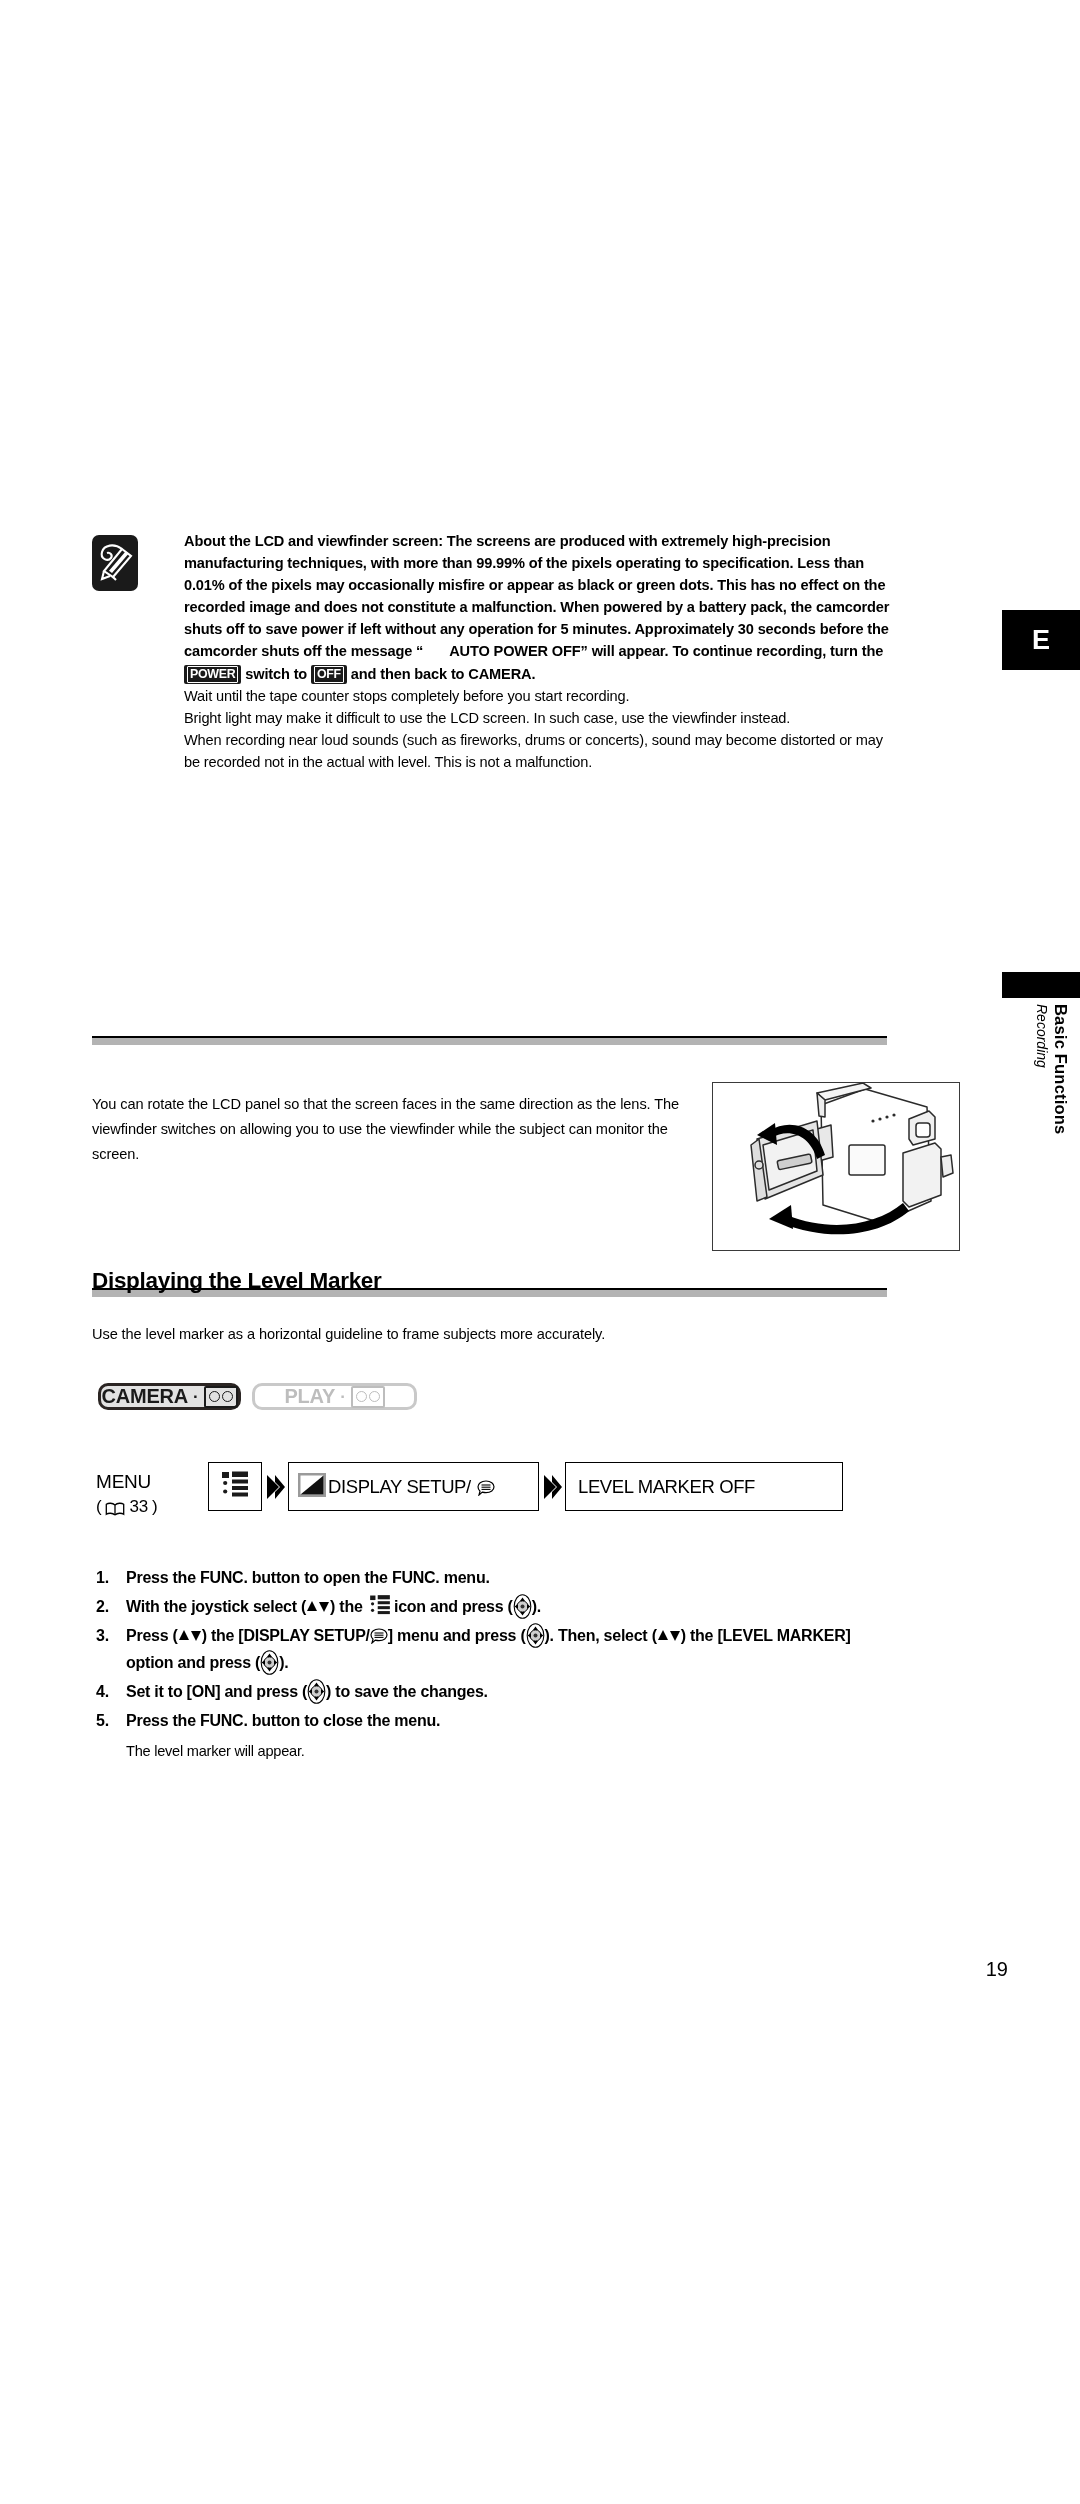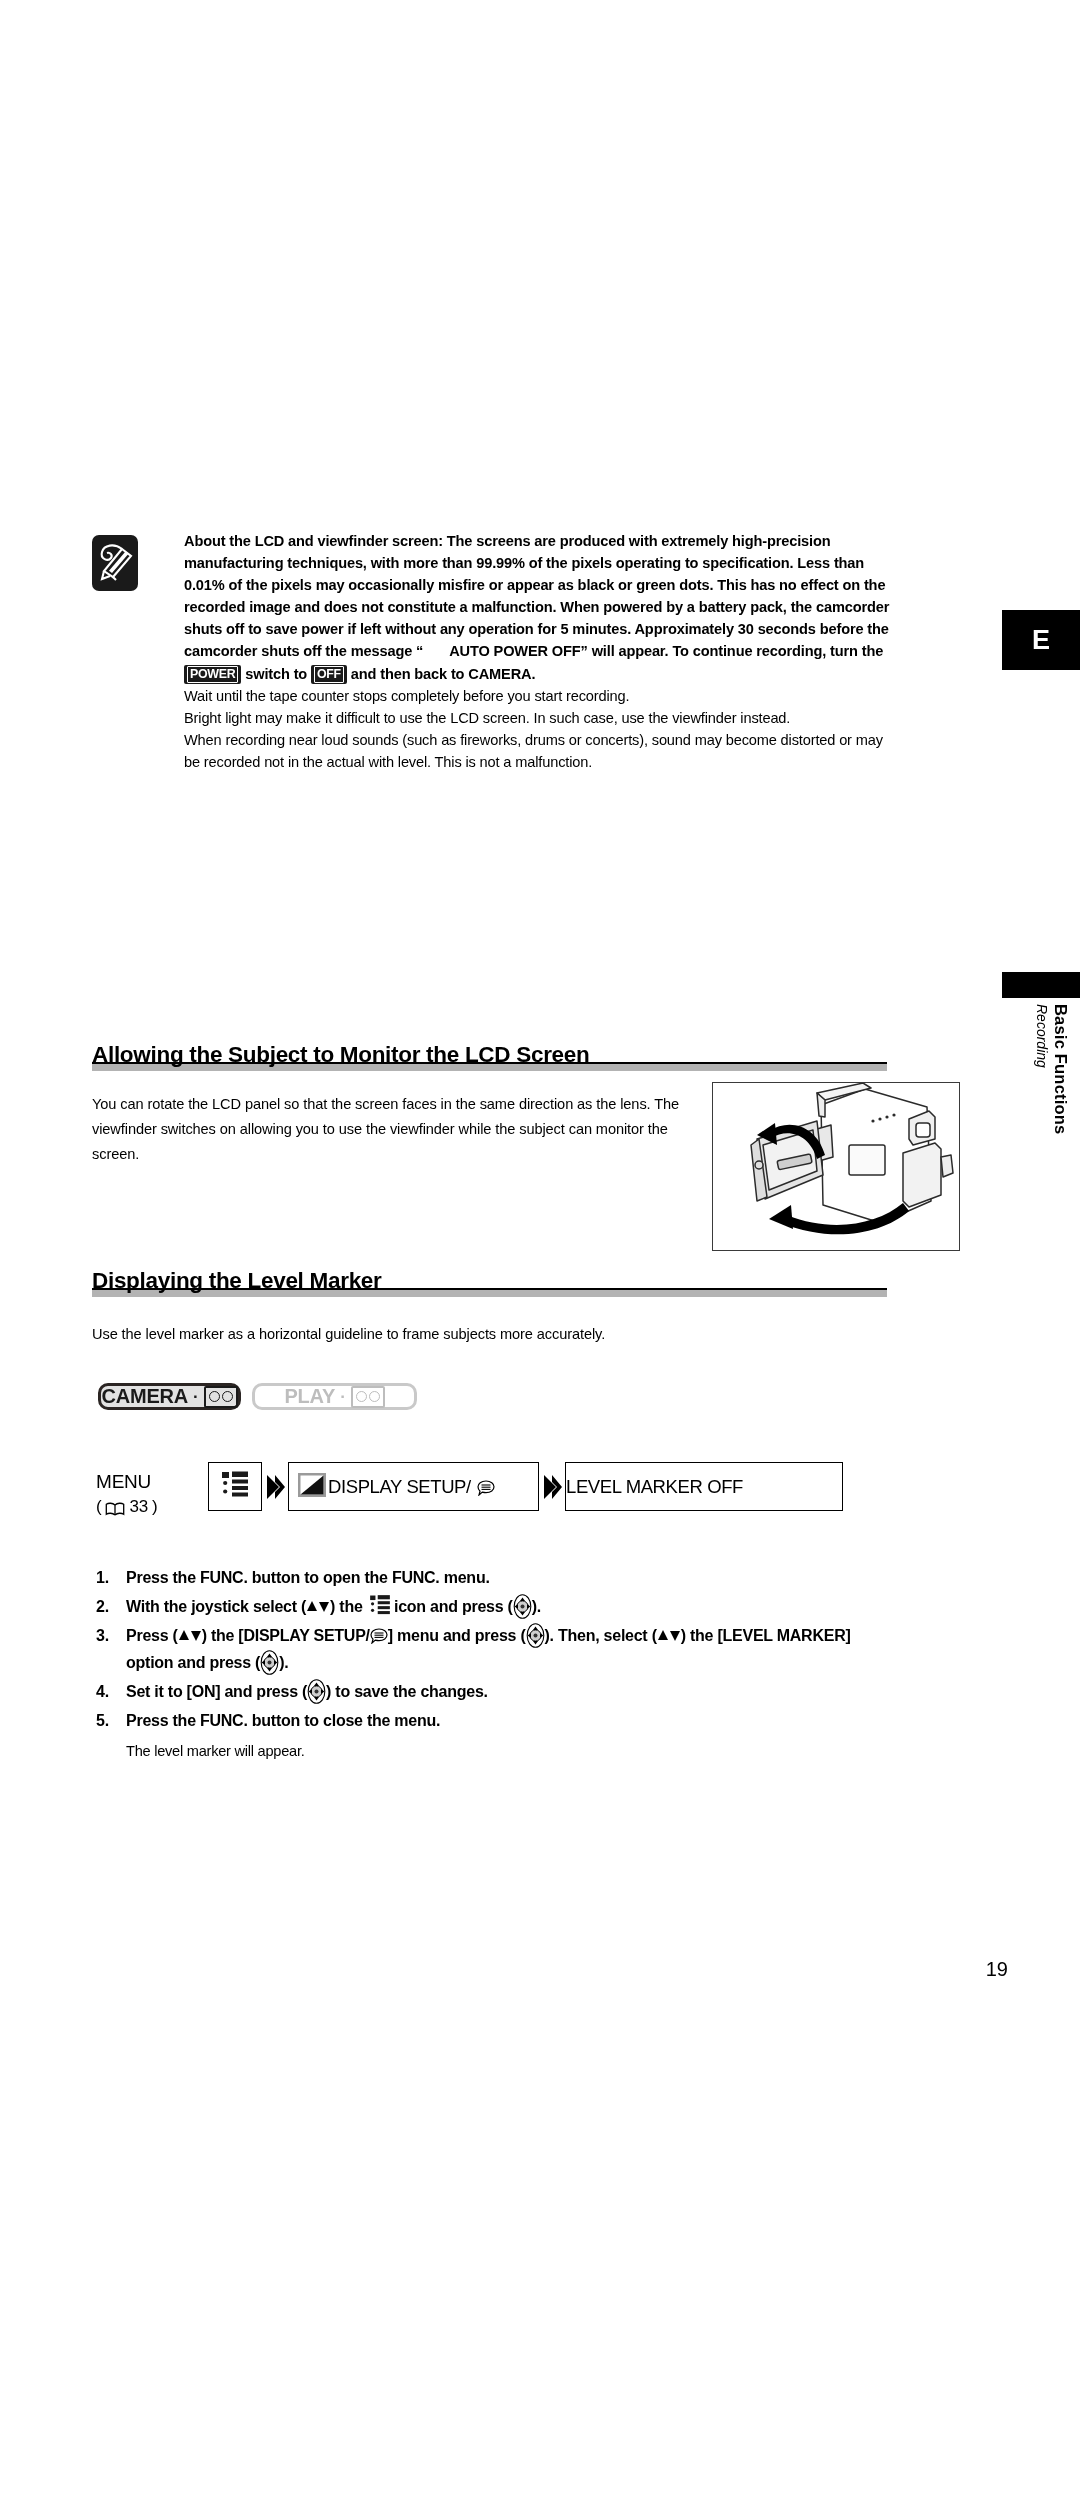--- a/index.html
+++ b/index.html
@@ -273,21 +273,21 @@
   .flow-box {
     border: 1.8px solid #000000;
     background: #ffffff;
     box-sizing: border-box;
     height: 49px;
     display: flex;
     align-items: center;
   }
   #flow-box1 { width: 54px; justify-content: center; }
   #flow-box2 { width: 251px; padding-left: 8px; gap: 1px;}
-  #flow-box3 { width: 278px; padding-left: 0; align-items: center; }
+  #flow-box3 { width: 278px; padding-left: 12px; align-items: center; }
   .flow-text {
     font-size: 18.5px;
     font-weight: normal;
     letter-spacing: -0.4px;
     white-space: nowrap;
     display:flex;
     align-items:center;
     gap:6px;
   }
   .flow-arrow {
@@ -386,21 +386,20 @@
   <div id="tab-e">E</div>
   <div id="tab-section"></div>
   <div id="tab-section-labels">
     <div class="vert-text" id="tab-title">Basic Functions</div>
     <div class="vert-text" id="tab-sub">Recording</div>
   </div>
 
   <div class="heading" id="heading-lcd">
     <div class="rule"></div>
     <div class="rule-dark"></div>
-    <h2>Allowing the Subject to Monitor the LCD Screen</h2>
   </div>
 
   <div class="body-text" id="para-lcd">You can rotate the LCD panel so that the screen faces in the same direction as the lens. The viewfinder switches on allowing you to use the viewfinder while the subject can monitor the screen.</div>
 
   <div id="camcorder-fig">
     <svg width="243" height="164" viewBox="0 0 243 164" aria-hidden="true">
       <g fill="#ffffff" stroke="#2b2b2b" stroke-width="1.5" stroke-linejoin="round" stroke-linecap="round">
 
         <path d="M108 22 L152 6 L214 24 L218 118 L168 140 L110 122 Z"></path>
 

